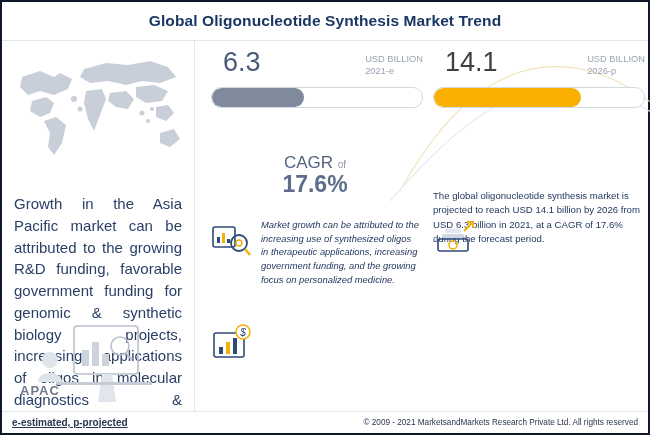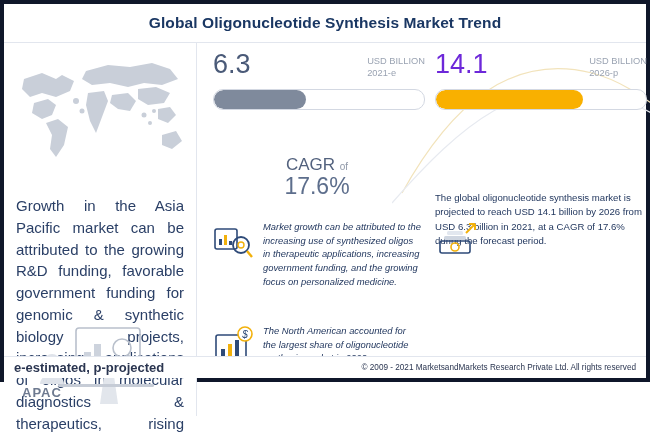--- a/index.html
+++ b/index.html
@@ -10,23 +10,23 @@
     width: 650px;
     height: 435px;
     font-family: "Liberation Sans", sans-serif;
     background: #ffffff;
     color: #22355b;
     overflow: hidden;
   }
   .page {
     position: relative;
     width: 650px;
-    height: 382px;
+    height: 435px;
     box-sizing: border-box;
-    border: 4px solid #0f172a;
+    border: 2px solid #0f172a;
     background: #ffffff;
   }
   
   .header {
     height: 38px;
     display: flex;
     align-items: center;
     justify-content: center;
     border-bottom: 1px solid #e2e6ee;
     background: #ffffff;
@@ -103,28 +103,29 @@
     position: absolute;
     top: 8px;
     width: 212px;
   }
   .stat.left { left: 16px; }
   .stat.right { left: 238px; }
   .stat-top {
     display: flex;
     align-items: flex-start;
     justify-content: space-between;
+    margin-left: 12px;
   }
   .stat-value {
     font-size: 27px;
     font-weight: normal;
     line-height: 1;
     color: #4a5a78;
   }
-  .stat-value.gold { color: #6d28d9; }
+  .stat-value.gold { color: #404040; }
   .stat-unit {
     text-align: left;
     font-size: 9.3px;
     color: #9aa3b2;
     line-height: 1.3;
     padding-top: 4px;
   }
   .stat-bar {
     margin-top: 10px;
     height: 19px;
@@ -154,20 +155,21 @@
     color: #53627e;
   }
   .cagr-line1 .of {
     font-size: 10px;
     color: #8f98a8;
   }
   .cagr-line2 {
     font-size: 23px;
     color: #5d6e8c;
     margin-top: -2px;
+    font-weight: bold;
   }
   .summary {
     position: absolute;
     left: 238px;
     top: 112px;
     width: 208px;
     font-size: 9.6px;
     line-height: 1.5;
     color: #23385f;
     margin-top: 36px;
@@ -209,23 +211,24 @@
     height: 22px;
     border-top: 1px solid #e2e6ee;
     display: flex;
     align-items: center;
     justify-content: space-between;
     padding: 0 10px;
     box-sizing: border-box;
     background: #ffffff;
   }
   .footer-left {
-    font-size: 13px;
+    font-size: 10px;
     font-weight: bold;
     color: #2a3550;
+    text-decoration: underline;
   }
   .footer-right {
     font-size: 8.2px;
     color: #2a3550;
     text-align: center;
   }
   .curve-deco {
     position: absolute;
     left: 195px;
     top: 0;
@@ -368,21 +371,20 @@
           <div class="icon">
             <svg viewBox="0 0 44 44" width="44" height="44" aria-hidden="true">
               <rect x="5" y="12" width="30" height="24" rx="2" fill="none" stroke="#2e4a78" stroke-width="1.6"></rect>
               <rect x="10" y="26" width="4" height="7" fill="#2e4a78"></rect>
               <rect x="17" y="21" width="4" height="12" fill="#f2b10c"></rect>
               <rect x="24" y="17" width="4" height="16" fill="#2e4a78"></rect>
               <circle cx="34" cy="11" r="7" fill="#ffffff" stroke="#f2b10c" stroke-width="1.6"></circle>
               <text x="34" y="15" font-size="10" text-anchor="middle" fill="#2e4a78" font-family="Liberation Sans, sans-serif">$</text>
             </svg>
           </div>
-          <div class="txt">The North American accounted for the largest share of oligonucleotide synthesis market in 2020.</div>
         </div>
 
 
       </div>
     </div>
   </div>
 
   <div class="footer">
     <div class="footer-left">e-estimated, p-projected</div>
     <div class="footer-right">© 2009 - 2021 MarketsandMarkets Research Private Ltd. All rights reserved</div>

